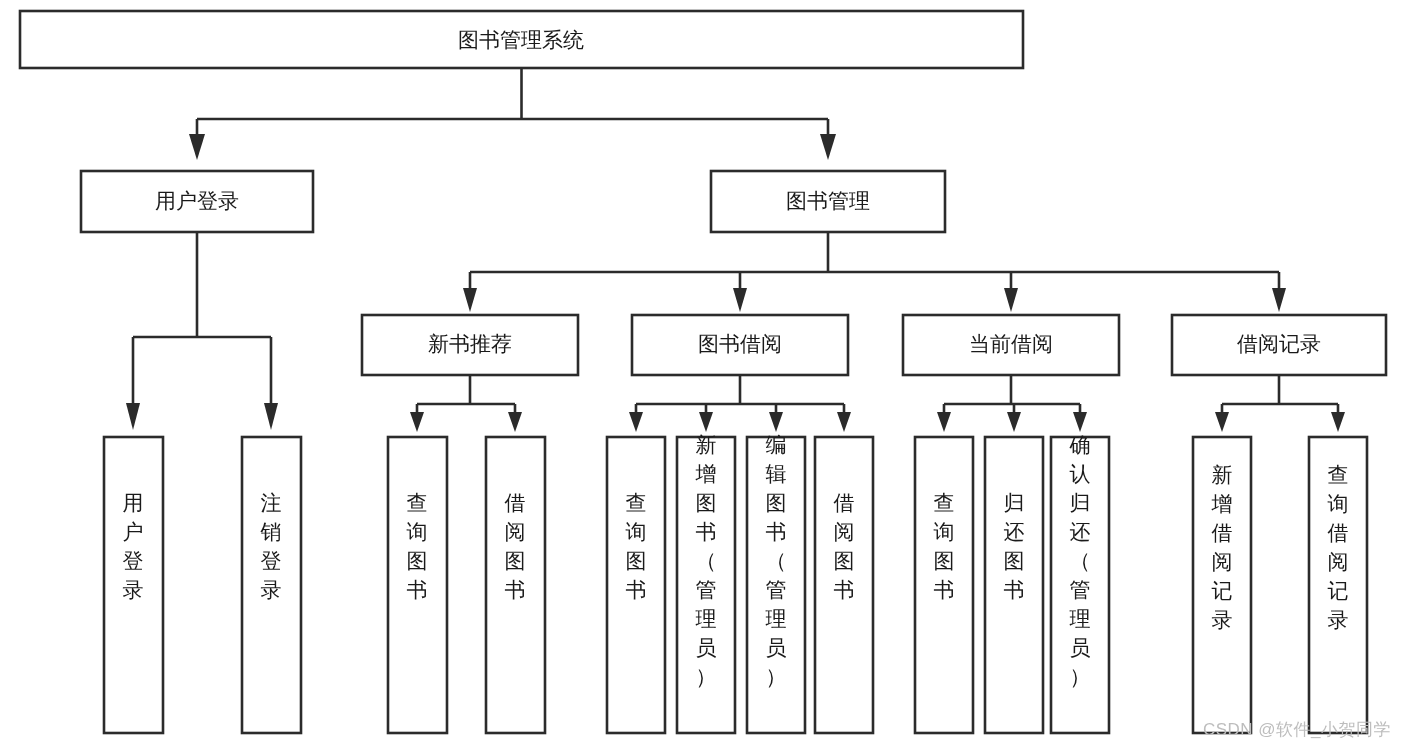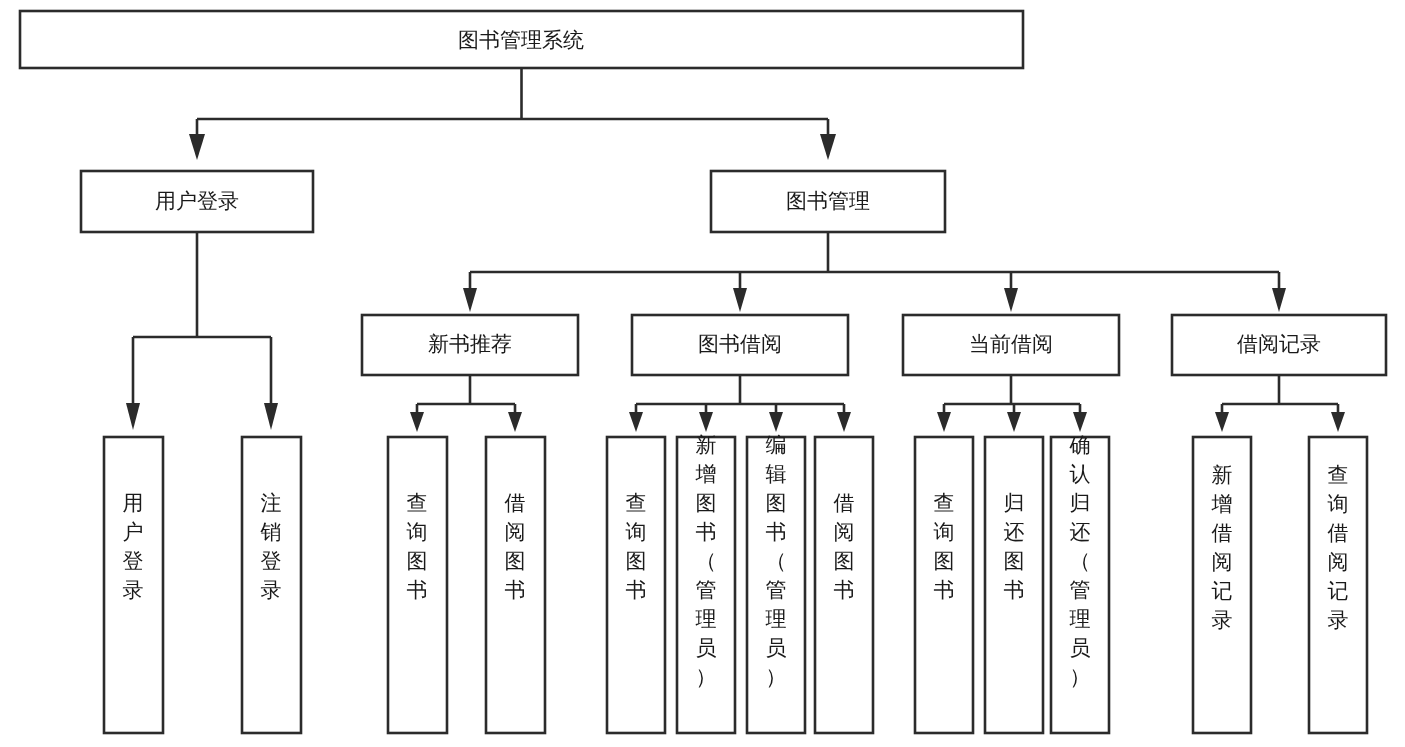--- a/index.html
+++ b/index.html
@@ -231,14 +231,15 @@
       <rect class="node-rect" x="1193" y="437" width="58" height="296"></rect>
       <text class="node-label-v vtext" x="1222" y="482"><tspan x="1222" y="482">新</tspan><tspan x="1222" y="511">增</tspan><tspan x="1222" y="540">借</tspan><tspan x="1222" y="569">阅</tspan><tspan x="1222" y="598">记</tspan><tspan x="1222" y="627">录</tspan></text>
     </g>
     <g>
       <rect class="node-rect" x="1309" y="437" width="58" height="296"></rect>
       <text class="node-label-v vtext" x="1338" y="482"><tspan x="1338" y="482">查</tspan><tspan x="1338" y="511">询</tspan><tspan x="1338" y="540">借</tspan><tspan x="1338" y="569">阅</tspan><tspan x="1338" y="598">记</tspan><tspan x="1338" y="627">录</tspan></text>
     </g>
 
   </svg>
 
+  <div class="watermark">CSDN @软件_小贺同学</div>
 
 </div>
 
 </body></html>

